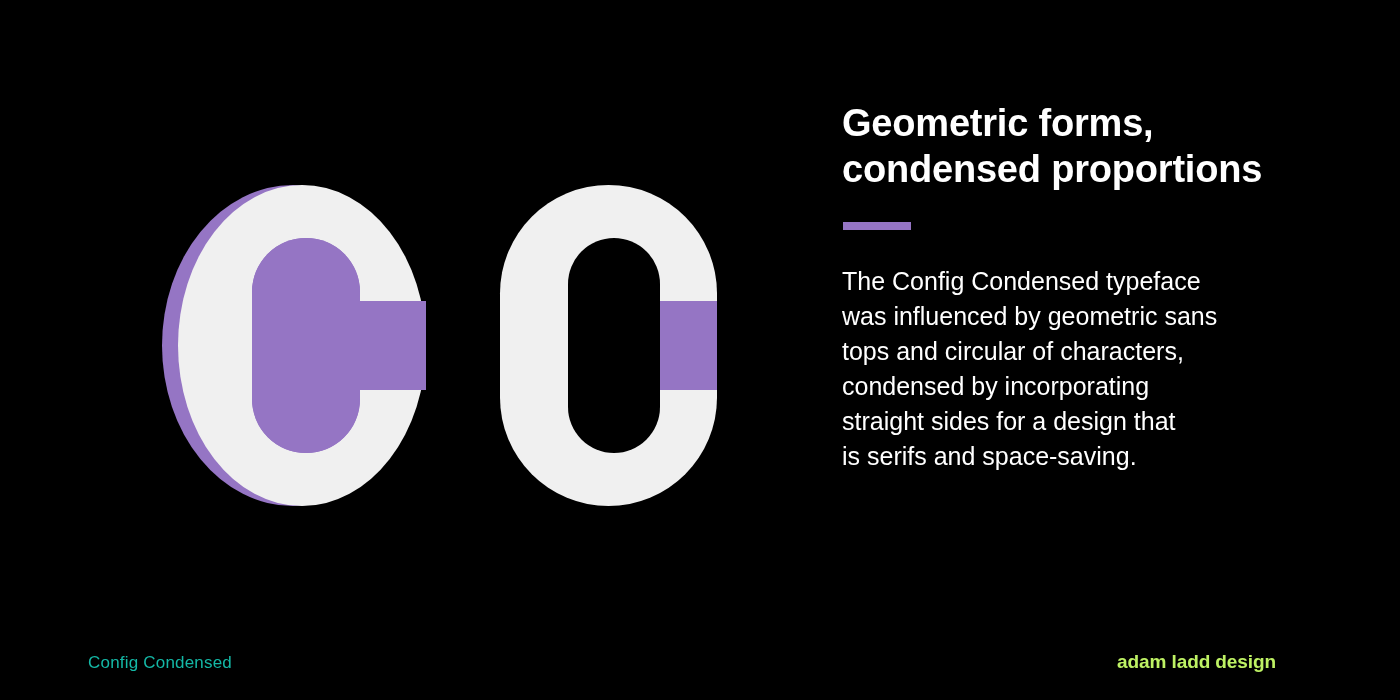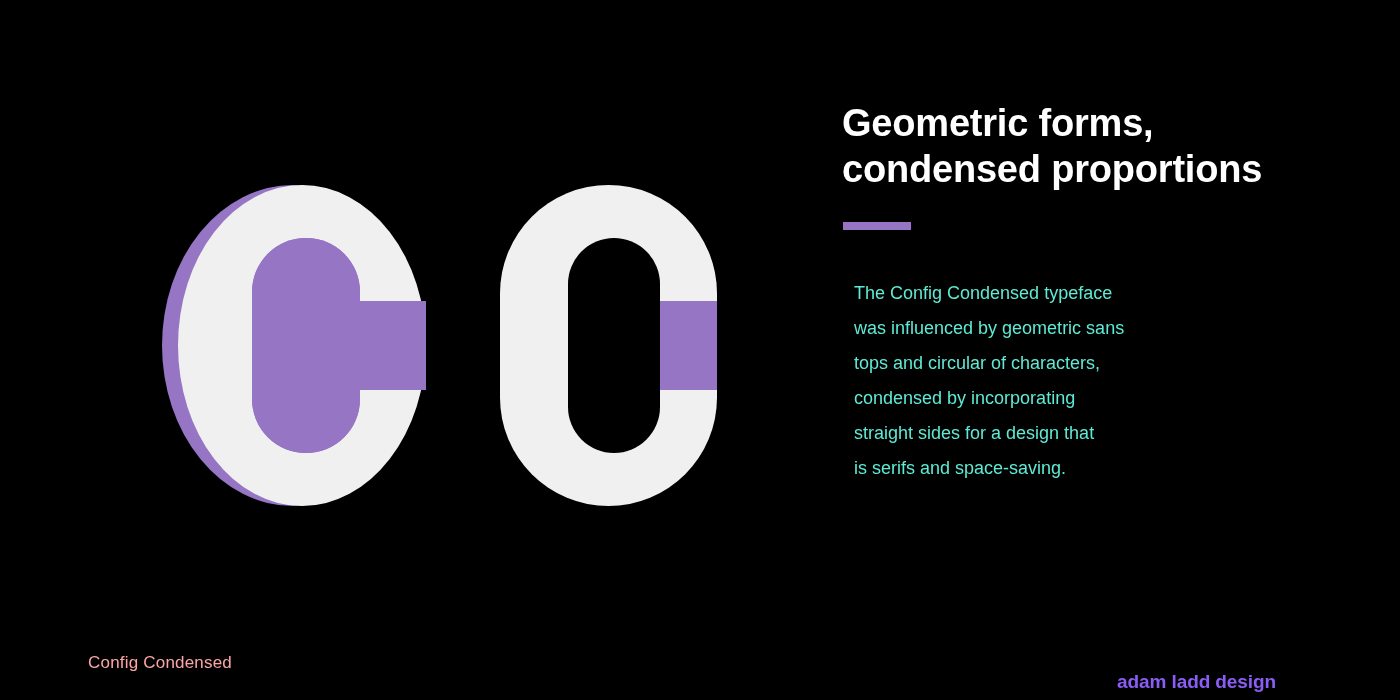--- a/index.html
+++ b/index.html
@@ -72,57 +72,56 @@
     width: 68px;
     height: 8px;
     background: #9575C4;
   }
 
   #body-copy {
     position: absolute;
     left: 0;
     top: 264px;
     width: 500px;
-    margin: 12px;
-    color: #5eead4;
-    font-size: 18px;
+    margin: 0;
+    color: #ffffff;
+    font-size: 25px;
     line-height: 35px;
     font-weight: 400;
     font-family: "Liberation Sans", sans-serif;
   }
   #body-copy .body-line {
     display: block;
     white-space: nowrap;
   }
 
   
   #footer-left {
     position: absolute;
     left: 88px;
     top: 652px;
-    color: #fca5a5;
+    color: #14b8a6;
     font-size: 17px;
     line-height: 22px;
     font-weight: 400;
     letter-spacing: 0.2px;
     white-space: nowrap;
     font-family: "Liberation Sans", sans-serif;
   }
   #footer-right {
     position: absolute;
     right: 88px;
     top: 650px;
-    color: #8b5cf6;
+    color: #bef264;
     font-size: 19px;
     line-height: 24px;
     font-weight: 700;
     letter-spacing: -0.1px;
     white-space: nowrap;
     font-family: "Liberation Sans", sans-serif;
-    margin-top: 20px;
   }
 </style>
 </head>
 <body>
 
 <div id="slide">
 
   <div id="glyph-stage">
     <svg id="glyph-svg" viewBox="0 0 800 700" xmlns="http://www.w3.org/2000/svg">
       <defs>

